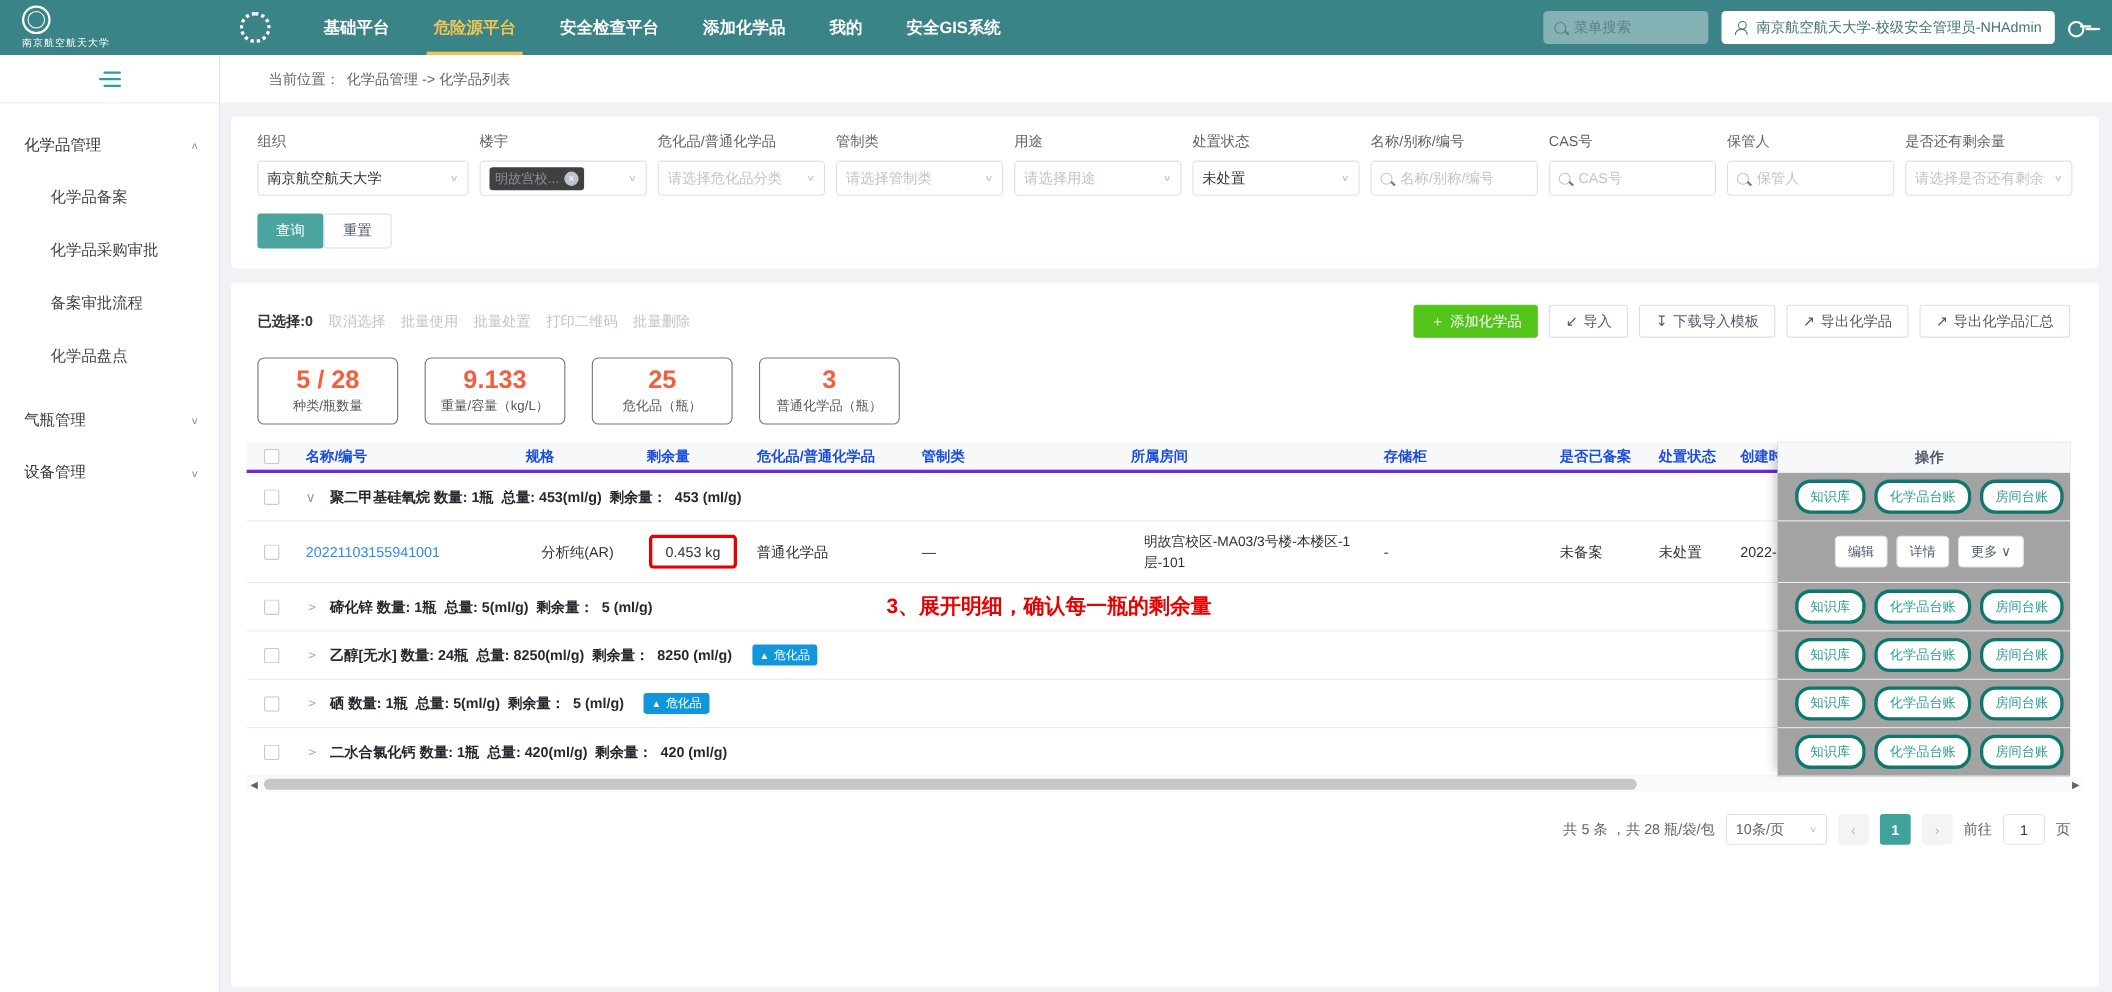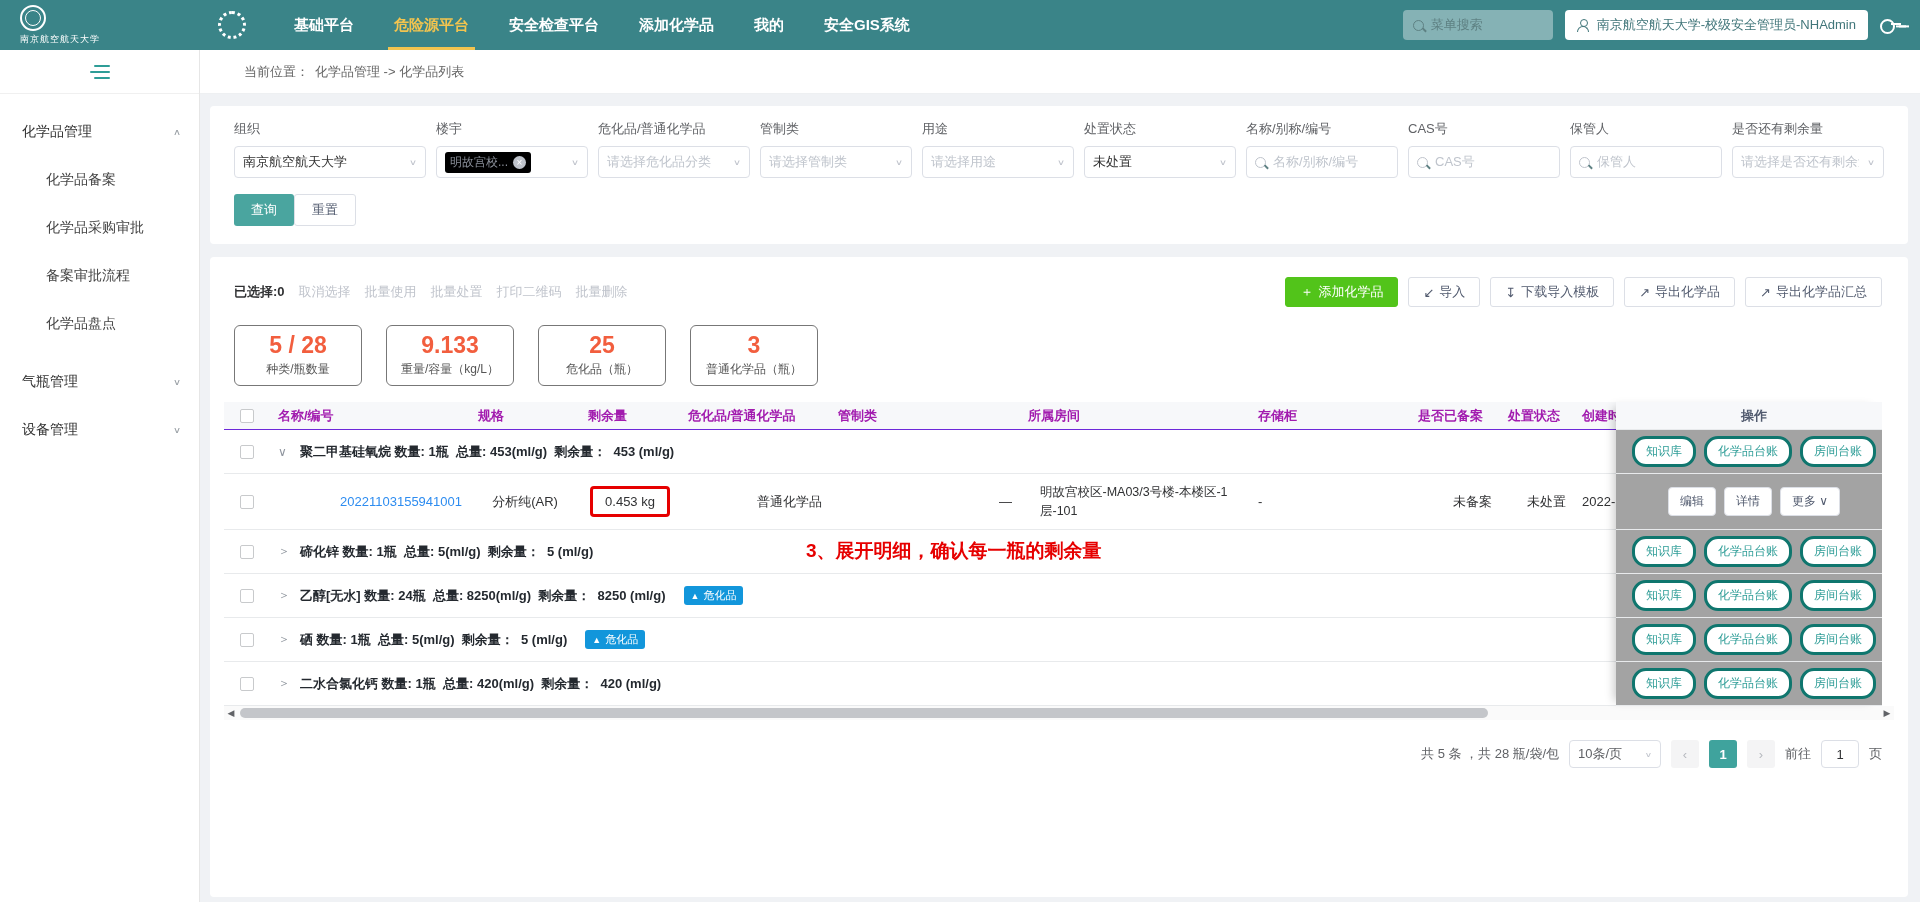--- a/index.html
+++ b/index.html
@@ -68,21 +68,21 @@
   .filter-panel { padding:14px 0 18px 24px; margin-bottom:13px; }
   .filter-row { display:flex; gap:10px; }
   .f-item { display:flex; flex-direction:column; gap:8px; }
   .f-label { font-size:13px; color:#606266; white-space:nowrap; }
   .f-box { height:32px; border:1px solid #dcdfe6; border-radius:4px; background:#fff;
     display:flex; align-items:center; padding:0 8px; font-size:13px; color:#333;
     position:relative; overflow:hidden; white-space:nowrap; }
   .f-box .caret { margin-left:auto; color:#c0c4cc; font-size:11px; transform:scaleY(0.7); padding-left:4px; }
   .f-box .ph { color:#bfc4cc; overflow:hidden; white-space:nowrap; }
   .w-lg{ width:192px; } .w-md{ width:152px; }
-  .tag { background:#000000; border-radius:3px; font-size:12px; color:#8a8f99; padding:2px 5px;
+  .tag { background:#404040; border-radius:3px; font-size:12px; color:#8a8f99; padding:2px 5px;
     display:inline-flex; align-items:center; gap:5px; max-width:110px; }
   .tag .tx { overflow:hidden; white-space:nowrap; }
   .tag-close { width:13px; height:13px; border-radius:50%; background:#bfc4cc; color:#fff;
     font-size:10px; line-height:13px; text-align:center; flex:0 0 auto; cursor:pointer; }
   .btn-row { margin-top:16px; display:flex; }
   .btn { height:32px; padding:0 17px; font-size:13px; border-radius:3px; display:inline-flex;
     align-items:center; cursor:pointer; }
   .btn-primary { background:#4aa59f; color:#fff; }
   .btn-plain { background:#fff; border:1px solid #dcdfe6; color:#515a6e; }
 
@@ -99,42 +99,42 @@
   .stat-card { border:1px solid #777; border-radius:6px; min-width:128px; padding:6px 14px 7px 14px;
     text-align:center; background:#fff; }
   .stat-val { color:#f25e3e; font-size:23px; font-weight:bold; }
   .stat-lab { color:#555; font-size:12px; margin-top:2px; white-space:nowrap; }
 
   
   .table-zone { position:relative; margin:0 14px 0 14px; }
   .t-clip { overflow:hidden; width:100%; }
   .t-inner { width:1526px; }
   .trow { display:flex; align-items:center; border-bottom:1px solid #e8eaec; }
-  .t-head { background:#f7f8fa; height:28px; font-weight:bold; color:#a21caf; border-bottom:1px solid #6d28d9; }
+  .t-head { background:#f7f8fa; height:28px; font-weight:bold; color:#1d4ed8; border-bottom:3px solid #6d28d9; }
   .cell { padding:0 8px; overflow:hidden; white-space:nowrap; flex:0 0 auto; }
   .c-check{ width:46px; display:flex; justify-content:center; }
   .c-name{ width:200px; } .c-spec{ width:110px; text-align:center; } .c-remain{ width:100px; text-align:center;}
   .c-type{ width:150px; } .c-ctrl{ width:190px; } .c-room{ width:230px; }
   .c-cab{ width:160px; } .c-reg{ width:90px; } .c-disp{ width:74px; } .c-created{ width:176px; }
   .t-head .cell{ text-align:left; }
   .checkbox { width:14px; height:14px; border:1px solid #c8cacc; border-radius:2px; background:#fff; cursor:pointer; }
   .r-group { height:44px; }
   .r-group .g-flex { display:flex; align-items:center; gap:8px; width:1480px; padding-left:8px; }
   .expand { color:#8f959e; font-size:12px; cursor:pointer; width:14px; flex:0 0 auto; }
   .g-summary { font-weight:bold; color:#24292f; font-size:13px; white-space:pre; }
   .badge { display:inline-flex; align-items:center; gap:4px; background:#1296db; color:#fff;
     font-size:11px; border-radius:3px; padding:2px 7px; margin-left:10px; }
   .badge .tri { font-size:9px; }
   .r-detail { height:56px; }
   .link { color:#2d8cf0; cursor:pointer; }
   .remain-hl { display:inline-block; border:3px solid #e60000; border-radius:4px; padding:5px 12px;
     font-size:13px; color:#303133; background:#fff; }
   .room-txt { white-space:normal; word-break:break-all; font-size:12.5px; line-height:1.5;
     text-align:left; width:190px; margin:0 auto; }
-  .center{ text-align:right; }
+  .center{ text-align:left; }
   .sorters { display:inline-flex; flex-direction:column; vertical-align:middle; margin-left:4px; gap:1px; }
   .sorters b { width:0; height:0; border-left:4px solid transparent; border-right:4px solid transparent; }
   .sort-up { border-bottom:5px solid #c0c4cc; } .sort-dn { border-top:5px solid #c0c4cc; }
 
   
   .ops-col { position:absolute; top:0; right:12px; width:266px; background:#a3a3a3;
     box-shadow:-7px 0 9px -5px rgba(0,0,0,0.22); }
   .ops-cell { display:flex; align-items:center; justify-content:center; gap:8px;
     border-bottom:1px solid #e8eaec; overflow:hidden; padding-left:10px; }
   .ops-head { height:28px; background:#f7f8fa; font-weight:bold; color:#515a6e; }

